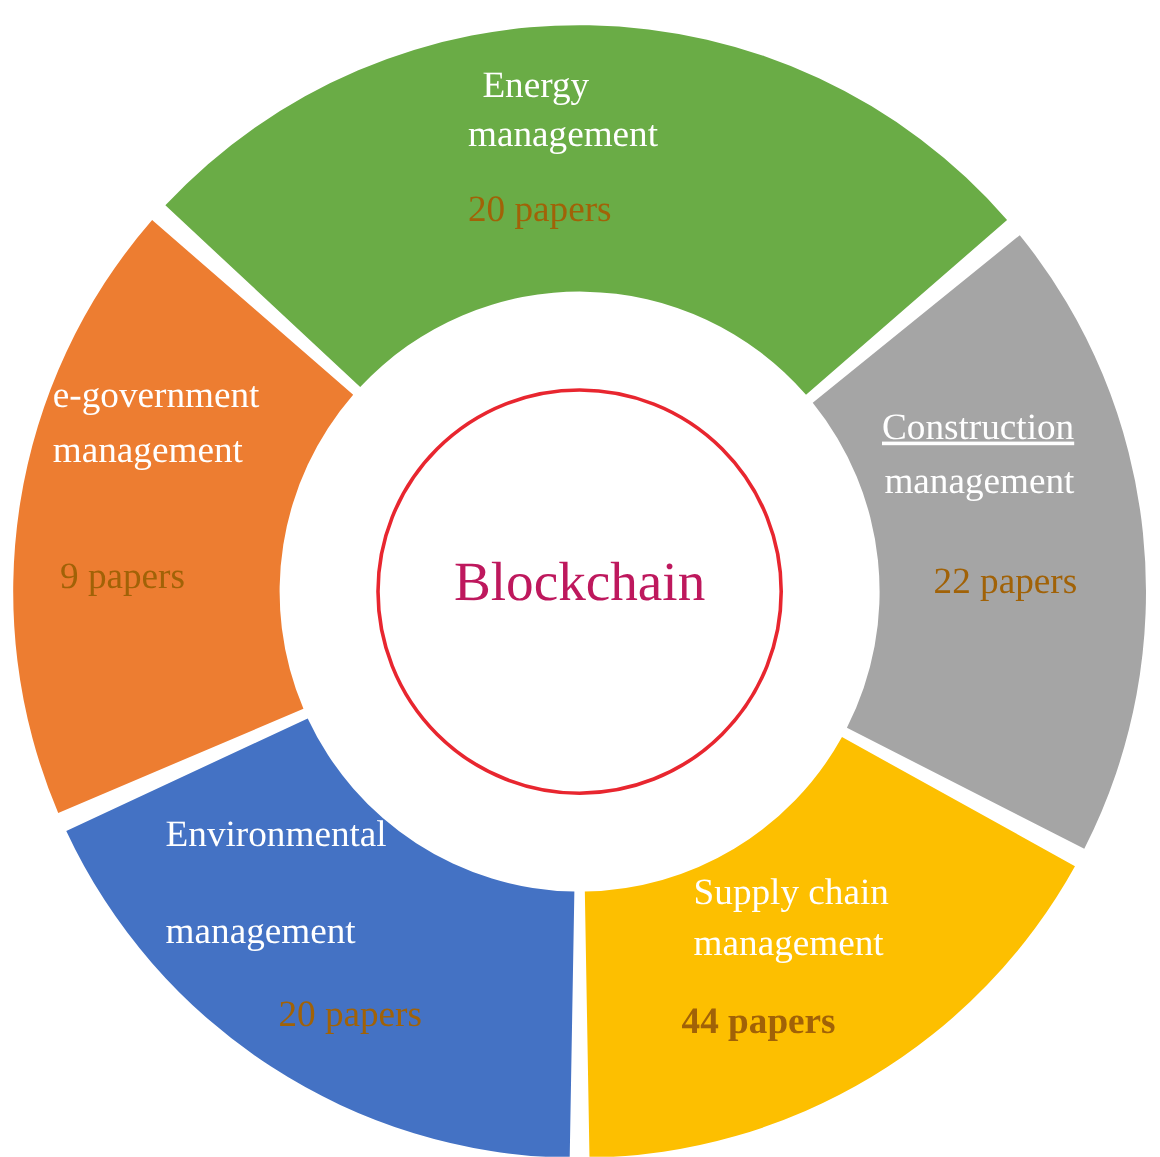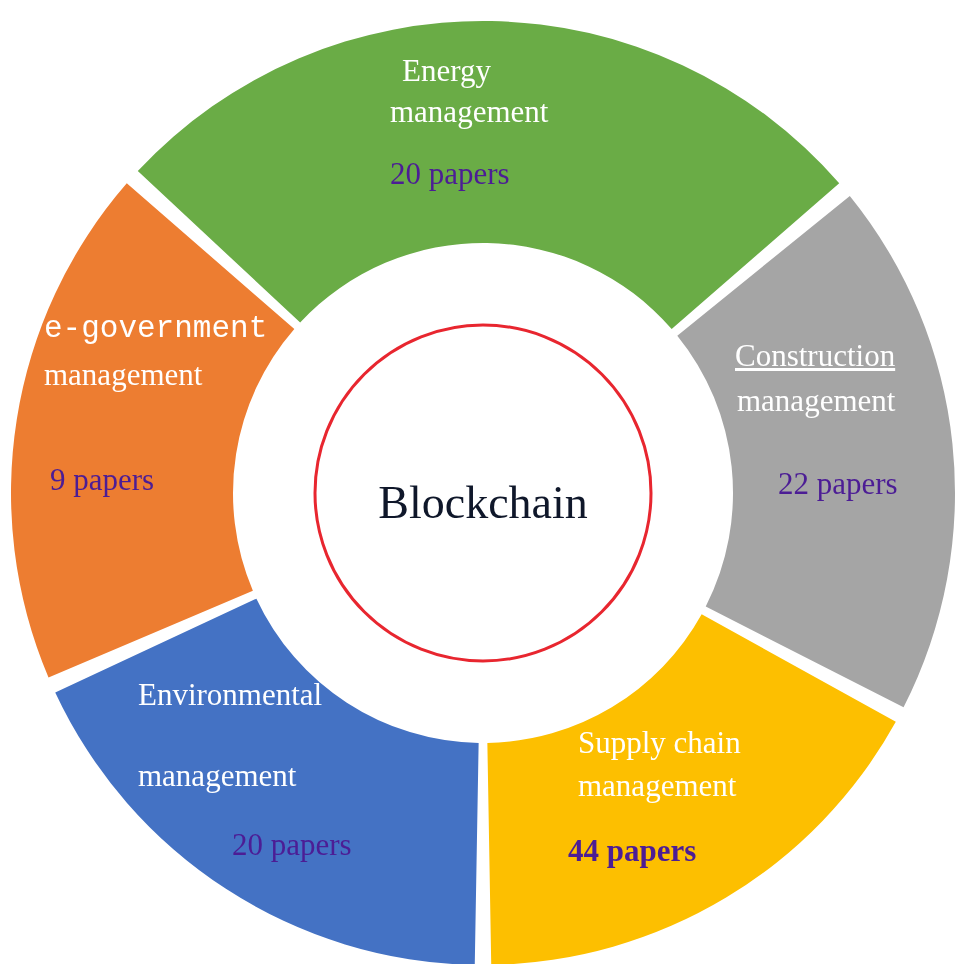--- a/index.html
+++ b/index.html
@@ -1,20 +1,20 @@
 <!DOCTYPE html>
 <html><head>
 <meta charset="utf-8">
 <style>
   html, body { margin:0; padding:0; background:#ffffff; }
   body { width:967px; height:964px; position:relative; overflow:hidden; font-family:"Liberation Serif","DejaVu Serif",serif; }
   svg { position:absolute; left:0; top:0; }
   .lbl { position:absolute; color:#ffffff; font-size:31px; line-height:41px; white-space:nowrap; }
-  .count { position:absolute; color:#4c1d95; font-size:31px; white-space:nowrap; }
-  .center-text { position:absolute; left:313px; top:476px; width:340px; text-align:center; font-size:46px; color:#0f172a; }
+  .count { position:absolute; color:#a16207; font-size:31px; white-space:nowrap; }
+  .center-text { position:absolute; left:313px; top:458px; width:340px; text-align:center; font-size:46px; color:#be185d; }
 </style>
 </head>
 <body>
 
 <svg width="967" height="964" viewBox="0 0 967 964">
   <g id="segs">
       <path d="M137.80105283575153,171.09677405050064 A472,472 0 0 1 839.2229218651485,183.3401383164806 L671.6773950556931,328.9852427523732 A250,250 0 0 0 300.1615745952074,322.5004099843753 Z" fill="#6aac46"></path>
       <path d="M849.8128938076902,195.96077542447676 A472,472 0 0 1 903.5550794169096,707.2835158770661 L705.7516310470919,606.4976249348867 A250,250 0 0 0 677.2864903642427,335.66990223754067 Z" fill="#a5a5a5"></path>
       <path d="M895.8205017697949,721.830140756271 A472,472 0 0 1 491.2375358383978,964.9281121138167 L487.36310160932084,742.9619237890978 A250,250 0 0 0 701.654926784849,614.2024050615843 Z" fill="#fdbf00"></path>
       <path d="M474.7624641616022,964.9281121138167 A472,472 0 0 1 55.22272451870123,692.4758195416101 L256.4230532408375,598.6545654351748 A250,250 0 0 0 478.6368983906791,742.9619237890978 Z" fill="#4472c4"></path>
@@ -43,16 +43,16 @@
   <div class="count" style="left:568px;top:833px;font-weight:bold;">44 papers</div>
 </div>
 
 <div>
   <div class="lbl" style="left:138px;top:674px;">Environmental</div>
   <div class="lbl" style="left:138px;top:755px;">management</div>
   <div class="count" style="left:232px;top:827px;">20 papers</div>
 </div>
 
 <div>
-  <div class="lbl" style="left:44px;top:308px;font-family:Liberation Mono, monospace;">e-government</div>
+  <div class="lbl" style="left:44px;top:308px;">e-government</div>
   <div class="lbl" style="left:44px;top:354px;">management</div>
   <div class="count" style="left:50px;top:452px;margin-top:10px;">9 papers</div>
 </div>
 
 </body></html>

